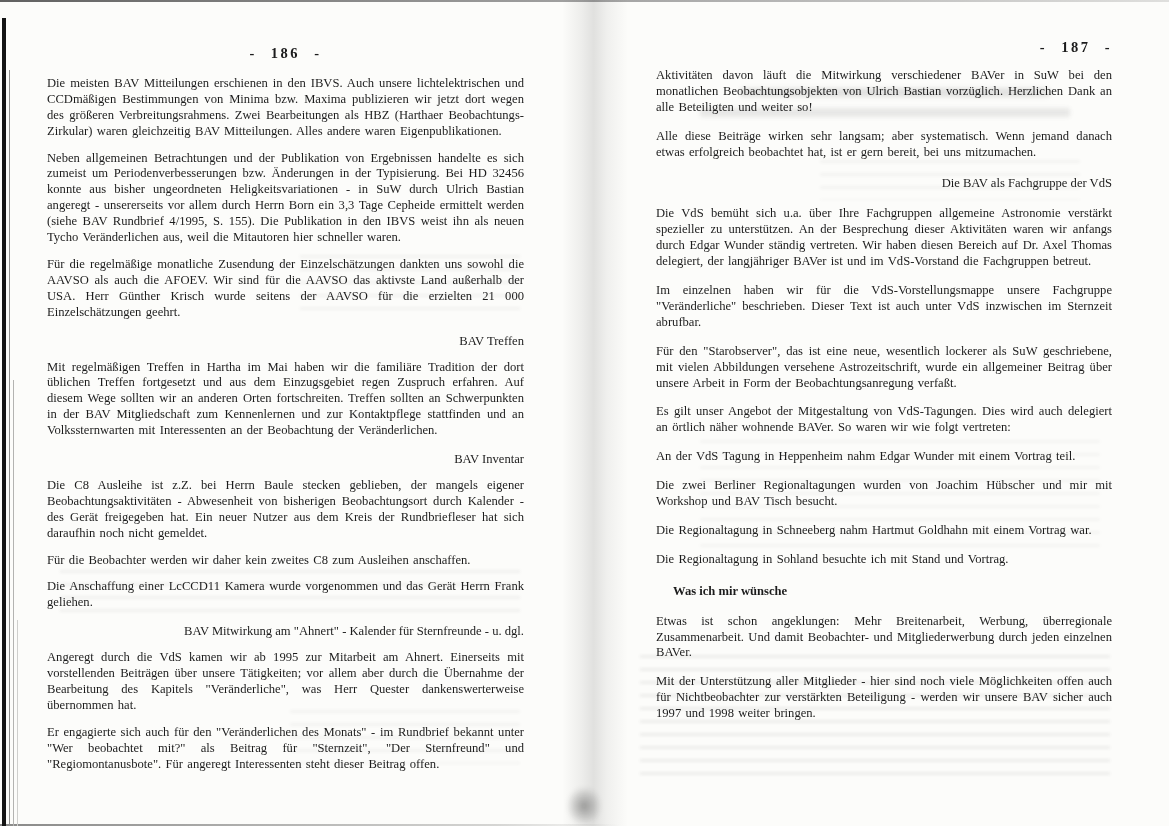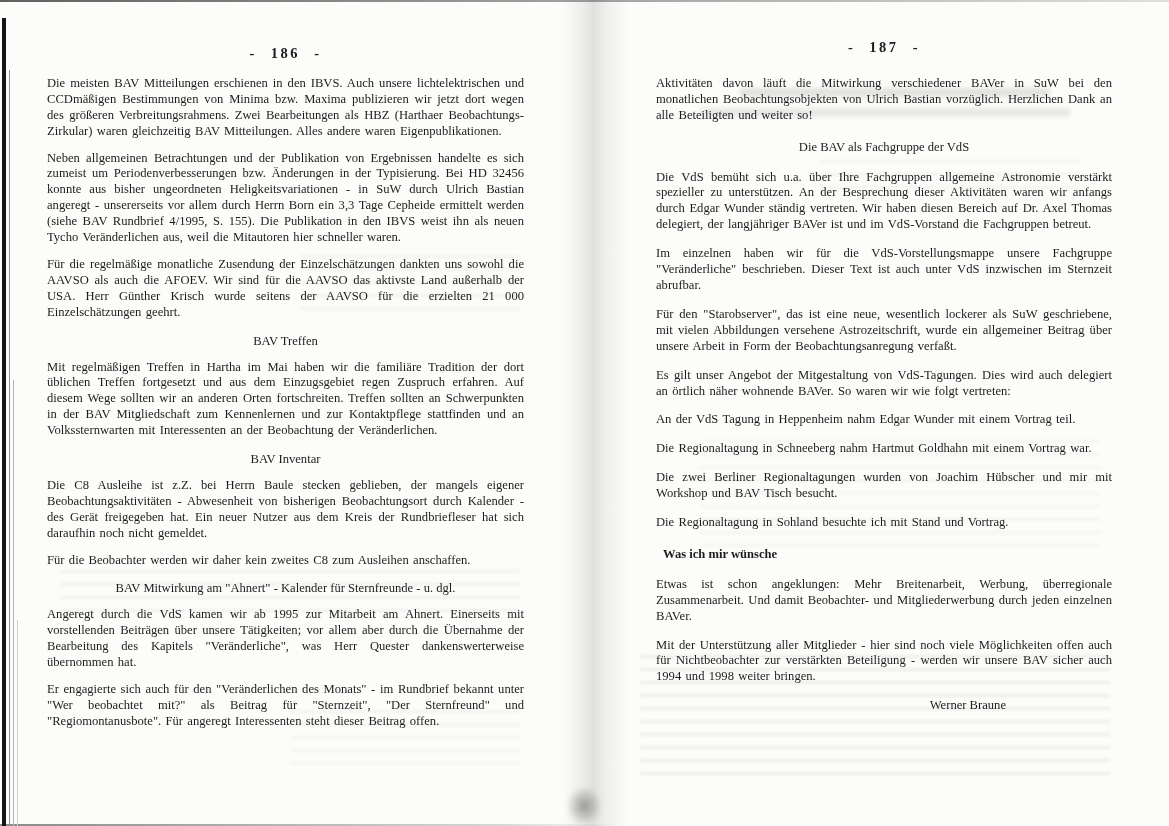--- a/index.html
+++ b/index.html
@@ -27,26 +27,26 @@
   
   .ghost { position:absolute; filter:blur(1.6px);
     background:repeating-linear-gradient(180deg, transparent 0 10px, rgba(105,105,105,.13) 10px 13px); }
   .ghost-bar { position:absolute; background:rgba(125,125,125,.20); filter:blur(2.2px); border-radius:2px; }
   
   .page { position:absolute; font-size:12.6px; line-height:15.9px; }
   .page-left  { left:47px;  top:46px; width:477px; }
   .page-right { left:656px; top:40px; width:456px; }
   .pagenum { text-align:center; font-weight:bold; font-size:14.5px;
     letter-spacing:2.5px; word-spacing:8px; margin:0 0 14px 0; }
-  .page-right .pagenum { margin-bottom:20px; }
+  .page-right .pagenum { margin-bottom:12px;text-align:right; }
   .p { margin:0 0 11px 0; text-align:justify; word-spacing:1.2px; }
   .page-right .p { margin-bottom:13px; }
-  .h { margin:13px 0 10px 0; text-align:center; }
+  .h { margin:13px 0 10px 0; text-align:right; }
   .page-right .h { margin:16px 0 14px 0; }
-  .hb { font-weight:bold; margin:16px 0 14px 7px; }
+  .hb { font-weight:bold; margin:16px 0 14px 17px; }
   .signature { text-align:right; padding-right:106px; margin-top:6px; }
 </style>
 </head>
 <body>
 
 <div class="screenshot">
 
   <div class="edge-top"></div>
   <div class="edge-bottom"></div>
   <div class="edge-left-bar"></div>
@@ -68,36 +68,37 @@
   <div class="page page-left">
     <div class="pagenum">- 186 -</div>
     <p class="p">Die meisten BAV Mitteilungen erschienen in den IBVS. Auch unsere lichtelektrischen und CCDmäßigen Bestimmungen von Minima bzw. Maxima publizieren wir jetzt dort wegen des größeren Verbreitungsrahmens. Zwei Bearbeitungen als HBZ (Harthaer Beobachtungs-Zirkular) waren gleichzeitig  BAV Mitteilungen. Alles andere waren Eigenpublikationen.</p>
     <p class="p">Neben allgemeinen Betrachtungen und der Publikation von Ergebnissen handelte es sich zumeist um Periodenverbesserungen bzw. Änderungen in der Typisierung. Bei HD 32456 konnte aus bisher ungeordneten Heligkeitsvariationen - in SuW durch Ulrich Bastian angeregt - unsererseits vor allem durch Herrn Born ein 3,3 Tage Cepheide ermittelt werden (siehe BAV Rundbrief 4/1995, S. 155). Die Publikation in den IBVS weist ihn als neuen Tycho Veränderlichen aus, weil die Mitautoren hier schneller waren.</p>
     <p class="p">Für die regelmäßige monatliche Zusendung der Einzelschätzungen dankten uns sowohl die AAVSO als auch die AFOEV. Wir sind für die AAVSO das aktivste Land außerhalb der USA. Herr Günther Krisch wurde seitens der AAVSO für die erzielten 21 000 Einzelschätzungen geehrt.</p>
     <p class="h">BAV Treffen</p>
     <p class="p">Mit regelmäßigen Treffen in Hartha im Mai haben wir die familiäre Tradition der dort üblichen Treffen fortgesetzt und aus dem Einzugsgebiet regen Zuspruch erfahren. Auf diesem Wege sollten wir an anderen Orten fortschreiten. Treffen sollten an Schwerpunkten in der BAV Mitgliedschaft zum Kennenlernen und zur Kontaktpflege stattfinden und an Volkssternwarten mit Interessenten an der Beobachtung der Veränderlichen.</p>
     <p class="h">BAV Inventar</p>
     <p class="p">Die C8 Ausleihe ist z.Z. bei Herrn Baule stecken geblieben, der mangels eigener Beobachtungsaktivitäten - Abwesenheit von bisherigen Beobachtungsort durch Kalender - des Gerät freigegeben hat. Ein neuer Nutzer aus dem Kreis der Rundbriefleser hat sich daraufhin noch nicht gemeldet.</p>
     <p class="p">Für die Beobachter werden wir daher kein zweites C8 zum Ausleihen anschaffen.</p>
+    <p class="p">Die Anschaffung einer LcCCD11 Kamera wurde vorgenommen und das Gerät Herrn Frank geliehen.</p>
     <p class="h">BAV Mitwirkung am "Ahnert" - Kalender für Sternfreunde - u. dgl.</p>
     <p class="p">Angeregt durch die VdS kamen wir ab 1995 zur Mitarbeit am Ahnert. Einerseits mit vorstellenden Beiträgen über unsere Tätigkeiten; vor allem aber durch die Übernahme der Bearbeitung des Kapitels "Veränderliche", was Herr Quester dankenswerterweise übernommen hat.</p>
     <p class="p">Er engagierte sich auch für den "Veränderlichen des Monats" - im Rundbrief bekannt unter "Wer beobachtet mit?" als Beitrag für "Sternzeit", "Der Sternfreund" und "Regiomontanusbote". Für angeregt Interessenten steht dieser Beitrag offen.</p>
   </div>
 
   <div class="page page-right">
     <div class="pagenum">- 187 -</div>
     <p class="p">Aktivitäten davon läuft die Mitwirkung verschiedener BAVer in SuW bei den monatlichen Beobachtungsobjekten von Ulrich Bastian vorzüglich. Herzlichen Dank an alle Beteiligten und weiter so!</p>
+    <p class="p">Alle diese Beiträge wirken sehr langsam; aber systematisch. Wenn jemand danach etwas erfolgreich beobachtet hat, ist er gern bereit, bei uns mitzumachen.</p>
     <p class="h">Die BAV als Fachgruppe der VdS</p>
     <p class="p">Die VdS bemüht sich u.a. über Ihre Fachgruppen allgemeine Astronomie verstärkt spezieller zu unterstützen. An der Besprechung dieser Aktivitäten waren wir anfangs durch Edgar Wunder ständig vertreten. Wir haben diesen Bereich auf Dr. Axel Thomas delegiert, der langjähriger BAVer ist und im VdS-Vorstand die Fachgruppen betreut.</p>
     <p class="p">Im einzelnen haben wir für die VdS-Vorstellungsmappe unsere Fachgruppe "Veränderliche" beschrieben. Dieser Text ist auch unter VdS inzwischen im Sternzeit abrufbar.</p>
     <p class="p">Für den "Starobserver", das ist eine neue, wesentlich lockerer als SuW geschriebene, mit vielen Abbildungen versehene Astrozeitschrift, wurde ein allgemeiner Beitrag über unsere Arbeit in Form der Beobachtungsanregung verfaßt.</p>
     <p class="p">Es gilt unser Angebot der Mitgestaltung von VdS-Tagungen. Dies wird auch delegiert an örtlich näher wohnende BAVer. So waren wir wie folgt vertreten:</p>
     <p class="p">An der VdS Tagung in Heppenheim nahm Edgar Wunder mit einem Vortrag teil.</p>
+    <p class="p">Die zwei Berliner Regionaltagungen wurden von Joachim Hübscher und mir mit Workshop und BAV Tisch besucht.</p>
     <p class="p">Die Regionaltagung in Schneeberg nahm  Hartmut Goldhahn mit einem Vortrag war.</p>
-    <p class="p">Die zwei Berliner Regionaltagungen wurden von Joachim Hübscher und mir mit Workshop und BAV Tisch besucht.</p>
     <p class="p">Die Regionaltagung in Sohland besuchte ich mit Stand und Vortrag.</p>
     <p class="hb">Was ich mir wünsche</p>
     <p class="p">Etwas ist schon angeklungen:  Mehr Breitenarbeit, Werbung, überregionale Zusammenarbeit. Und damit Beobachter- und Mitgliederwerbung durch jeden einzelnen BAVer.</p>
-    <p class="p">Mit der Unterstützung aller Mitglieder - hier sind noch viele Möglichkeiten offen auch für Nichtbeobachter zur verstärkten Beteiligung - werden wir unsere BAV sicher auch 1994 und 1998 weiter bringen.</p>
-    <p class="signature">Werner Braune</p>
+    <p class="p">Mit der Unterstützung aller Mitglieder - hier sind noch viele Möglichkeiten offen auch für Nichtbeobachter zur verstärkten Beteiligung - werden wir unsere BAV sicher auch 1997 und 1998 weiter bringen.</p>
   </div>
 
 </div>
 
 </body></html>

